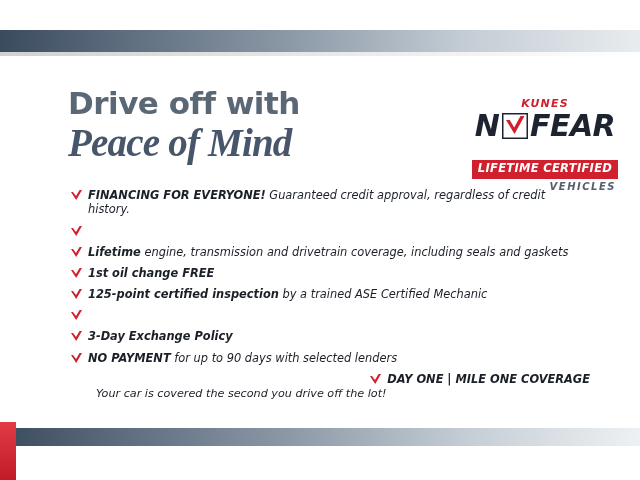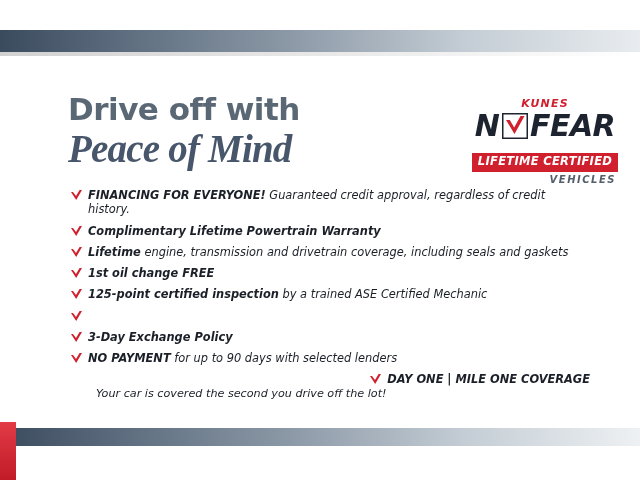--- a/index.html
+++ b/index.html
@@ -58,21 +58,21 @@
   .card {
     position: absolute;
     left: 18px; top: 58px;
     width: 604px; height: 372px;
     background: #ffffff;
   }
 
   
   .headline {
     position: absolute;
-    left: 68px; top: 94px;
+    left: 68px; top: 88px;
     width: 420px;
   }
   .headline-line1 {
     font-family: "DejaVu Sans", sans-serif;
     font-size: 31px;
     font-weight: 700;
     letter-spacing: -0.5px;
     color: #5a6775;
     line-height: 1;
   }
@@ -129,21 +129,21 @@
     font-family: "DejaVu Sans", sans-serif;
     font-size: 30px;
     font-weight: 700;
     font-style: italic;
     color: #1d2430;
     line-height: 1;
     letter-spacing: -0.5px;
     text-align: right;
   }
   .logo-lifetime {
-    margin-top: 12px;
+    margin-top: 19px;
     background: #d0202e;
     color: #ffffff;
     text-align: center;
     font-family: "DejaVu Sans", sans-serif;
     font-size: 11.5px;
     font-weight: 700;
     font-style: italic;
     letter-spacing: 0.3px;
     padding: 3px 0 4px;
     line-height: 1;
@@ -240,21 +240,20 @@
       </span>
       <span class="bullet-text"><b>FINANCING FOR EVERYONE!</b><span> Guaranteed credit approval, regardless of credit history.</span></span>
     </div>
 
     <div class="bullet-row">
       <span class="bullet-mark">
         <svg width="13" height="13" viewBox="0 0 13 13">
             <path d="M1 3 L6.2 11 L12 1 L9.6 1 L6 7 L3 3 Z" fill="#d0202e"></path>
           </svg>
       </span>
-      <span class="bullet-text"><b>Complimentary Lifetime Powertrain Warranty</b><span></span></span>
     </div>
 
     <div class="bullet-row">
       <span class="bullet-mark">
         <svg width="13" height="13" viewBox="0 0 13 13">
             <path d="M1 3 L6.2 11 L12 1 L9.6 1 L6 7 L3 3 Z" fill="#d0202e"></path>
           </svg>
       </span>
       <span class="bullet-text"><b>Lifetime</b><span> engine, transmission and drivetrain coverage, including seals and gaskets</span></span>
     </div>

